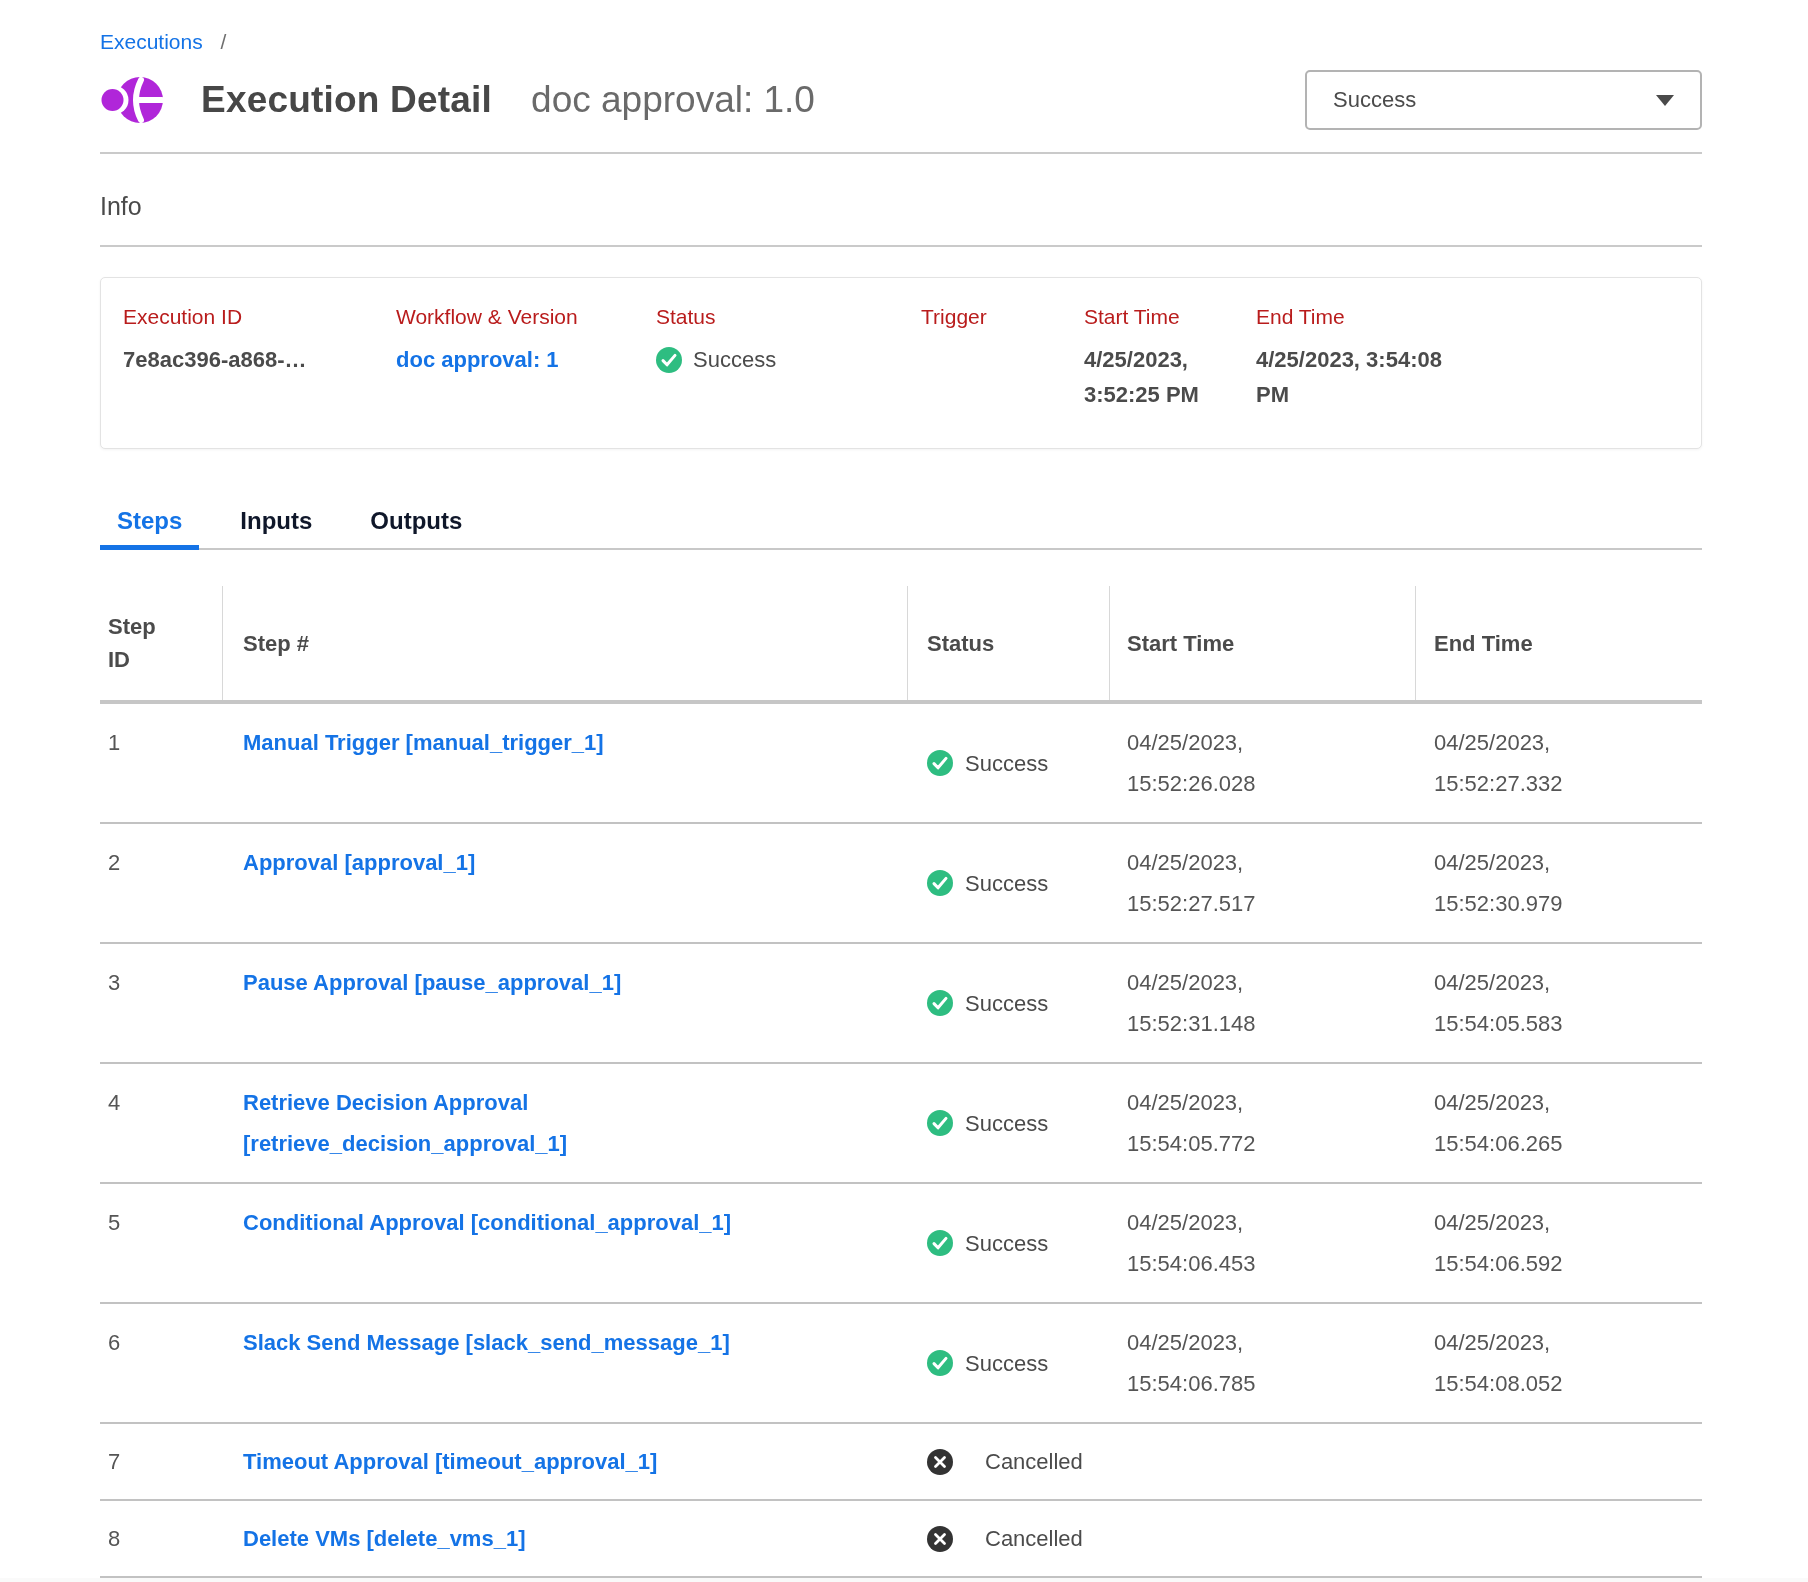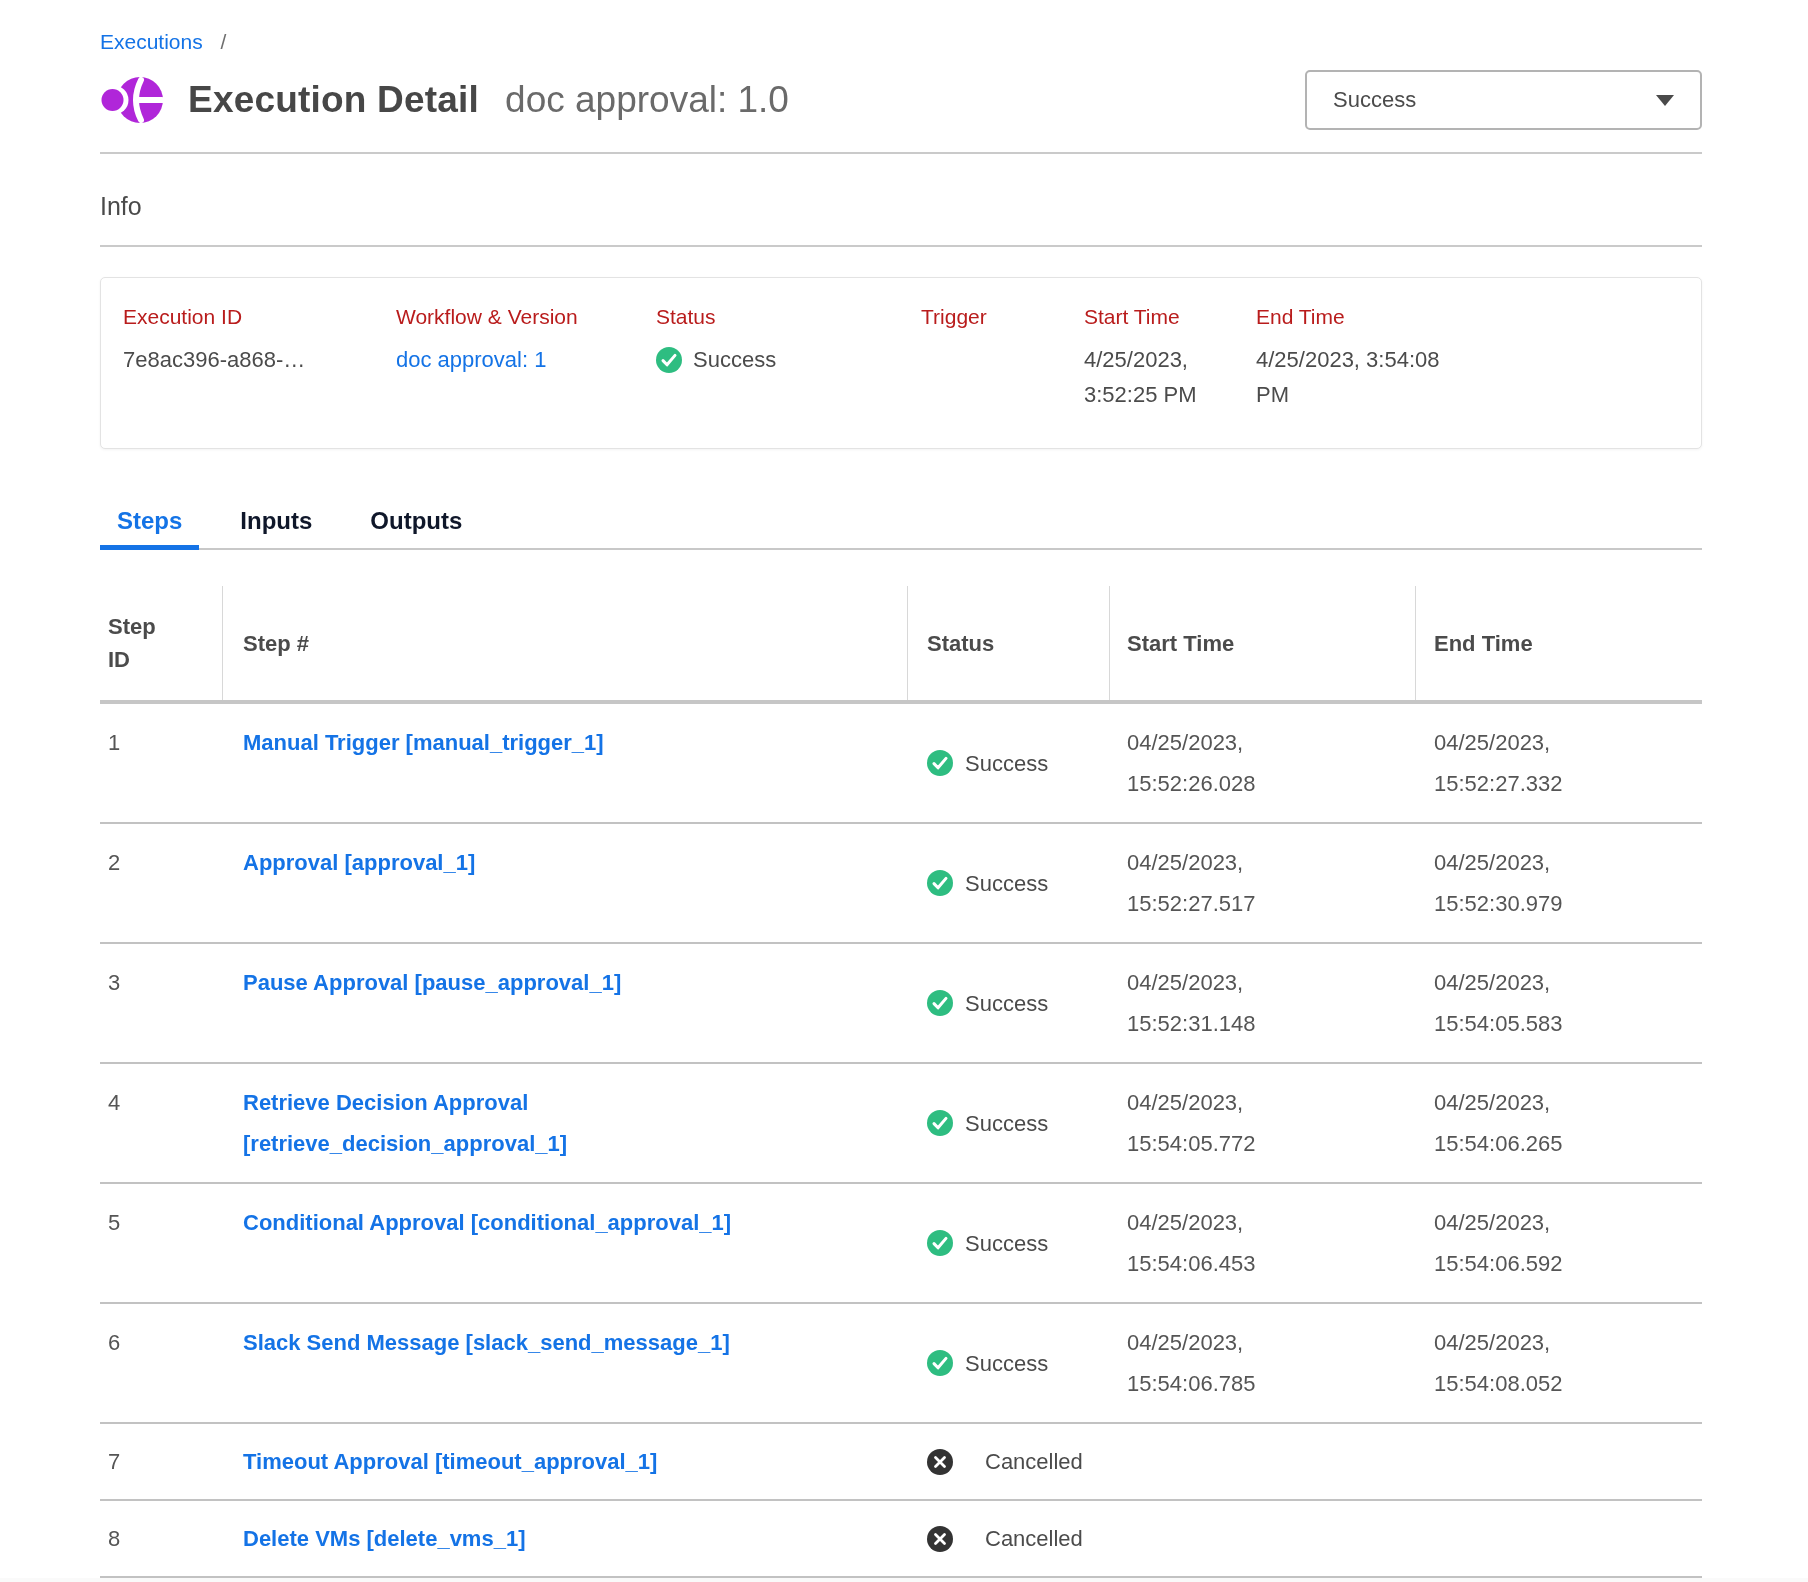--- a/index.html
+++ b/index.html
@@ -17,21 +17,21 @@
   body{font-family:"Liberation Sans", sans-serif;color:var(--text-dark);}
   .container{width:1602px;margin-left:100px;padding-top:30px;}
 
   
   .breadcrumb{font-size:21px;}
   .breadcrumb a{color:var(--accent);text-decoration:none;cursor:pointer;}
   .breadcrumb .sep{color:var(--text-mid);margin-left:12px;}
 
   
   .title-row{display:flex;justify-content:space-between;align-items:flex-start;margin-top:16px;}
-  .title-left{display:flex;align-items:center;gap:24px;}
+  .title-left{display:flex;align-items:center;gap:37px;}
   .logo{width:64px;height:60px;display:inline-flex;flex:none;}
   h1.page-title{font-size:37px;font-weight:700;color:#474747;letter-spacing:.2px;}
   .page-subtitle{font-size:37px;font-weight:400;color:#6a6a6a;margin-left:2px;}
   .workspace-select{width:397px;height:60px;border:2px solid #b3b3b3;border-radius:5px;
     display:flex;align-items:center;justify-content:space-between;padding:0 26px;cursor:pointer;background:#fff;}
   .workspace-select .val{font-size:22px;color:var(--text-dark);}
   .caret{width:0;height:0;border-left:9px solid transparent;border-right:9px solid transparent;border-top:11px solid #4a4a4a;}
 
   hr.rule{border:none;border-top:2px solid var(--rule);margin-top:22px;}
   h2.info-title{margin-top:38px;font-size:25px;font-weight:400;color:#4a4a4a;}
@@ -41,21 +41,21 @@
   .info-card{margin-top:30px;border:1px solid var(--card-border);border-radius:5px;
     box-shadow:0 1px 3px rgba(0,0,0,.05);display:flex;padding:27px 10px 36px 22px;min-height:165px;background:#fff;}
   .info-field{flex:none;}
   .info-field:nth-child(1){width:273px;}
   .info-field:nth-child(2){width:260px;}
   .info-field:nth-child(3){width:265px;}
   .info-field:nth-child(4){width:163px;}
   .info-field:nth-child(5){width:172px;}
   .info-field:nth-child(6){flex:1;}
   .info-label{font-size:21px;color:#b91c1c;}
-  .info-value{margin-top:13px;font-size:22px;font-weight:400;color:#4b4b4b;line-height:1.6;display:flex;align-items:flex-start;gap:11px;}
+  .info-value{margin-top:13px;font-size:22px;font-weight:700;color:#4b4b4b;line-height:1.6;display:flex;align-items:flex-start;gap:11px;}
   .info-value .value-text{display:inline-block;max-width:200px;}
   .info-value .link{color:var(--accent);cursor:pointer;}
   .info-field.is-status .info-value{font-weight:400;align-items:center;}
   .icon-badge{width:26px;height:26px;flex:none;display:none;}
   .icon-badge.show{display:inline-flex;}
 
   
   .tabs{margin-top:48px;display:flex;gap:24px;border-bottom:2px solid #c8c8c8;}
   .tab{padding:10px 17px 13px 17px;font-size:24px;font-weight:600;color:#0f172a;cursor:pointer;position:relative;}
   .tab.active{color:var(--accent);}

